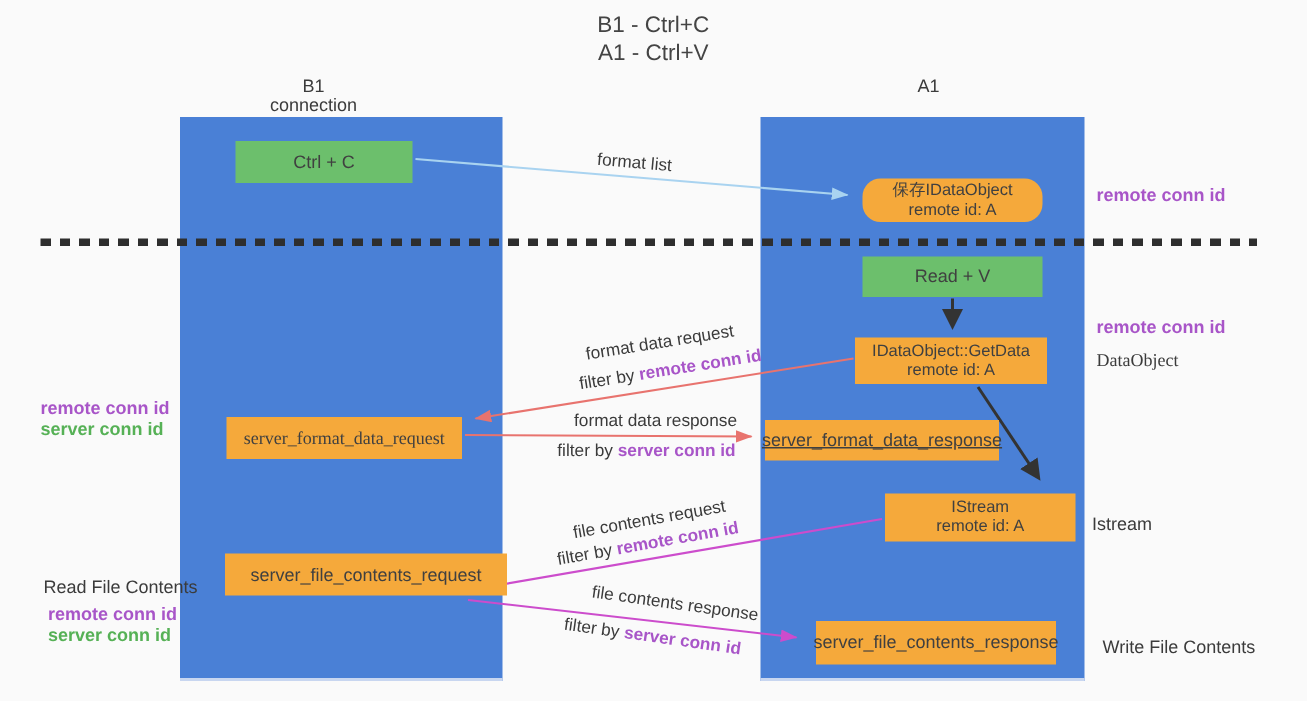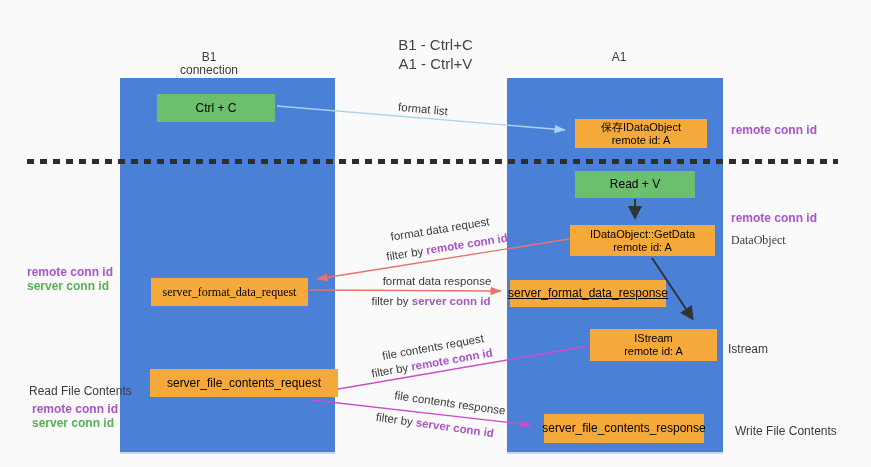--- a/index.html
+++ b/index.html
@@ -2,26 +2,26 @@
 <html><head>
 <meta charset="utf-8">
 <style>
   html,body{margin:0;padding:0;background:#fafafa;}
   .canvas{
     position:relative;width:871px;height:467px;overflow:hidden;
     background:#fafafa;
     font-family:"Liberation Sans",sans-serif;color:#3b3b3b;
   }
   .abs{position:absolute;}
-  .title{top:7px;left:0;width:100%;text-align:center;font-size:15px;line-height:19px;color:#444;margin-top:28px;}
+  .title{top:7px;left:0;width:100%;text-align:center;font-size:15px;line-height:19px;color:#444;}
   .colhead{text-align:center;font-size:12px;line-height:13px;color:#3b3b3b;}
   .column{background:#4a80d6;border-bottom:2px solid #c8d6f0;}
   .box{
     display:flex;flex-direction:column;align-items:center;justify-content:center;
-    color:#000000;font-size:12px;line-height:13px;text-align:right;white-space:nowrap;
+    color:#404040;font-size:12px;line-height:13px;text-align:right;white-space:nowrap;
   }
   .box.small{font-size:11px;}
   .orange{background:#f5a93b;}
   .green{background:#6cbf6c;}
   .dashline{background:repeating-linear-gradient(90deg,#2e2e2e 0 7px,rgba(0,0,0,0) 7px 13px);}
   .alabel{font-size:11.5px;white-space:nowrap;color:#3b3b3b;}
   .rot{transform-origin:center center;}
   .purple{color:#a855c8;font-weight:bold;}
   .greentxt{color:#56b156;font-weight:bold;}
   .side{font-size:12px;white-space:nowrap;}
@@ -71,30 +71,30 @@
     <line x1="310" y1="290" x2="501" y2="291" stroke="#e8736e" stroke-width="1.4" marker-end="url(#ah-red)"></line>
     <line x1="652" y1="258" x2="692" y2="318" stroke="#333" stroke-width="2" marker-end="url(#ah-blk)"></line>
     <line x1="588" y1="346" x2="321" y2="392" stroke="#cc4ccc" stroke-width="1.4" marker-end="url(#ah-mag)"></line>
     <line x1="312" y1="400" x2="531" y2="425" stroke="#cc4ccc" stroke-width="1.4" marker-end="url(#ah-mag)"></line>
   </svg>
 
   <div class="abs box green" style="left:157px;top:94px;width:118px;height:28px;">
     <div>Ctrl + C</div>
   </div>
 
-  <div class="abs box orange small" style="left:575px;top:119px;width:132px;height:29px;">
+  <div class="abs box orange small" style="left:575px;top:119px;width:120px;height:29px;border-radius:12px;">
     <div>保存IDataObject</div>
     <div>remote id: A</div>
   </div>
 
   <div class="abs box green" style="left:575px;top:171px;width:120px;height:27px;">
     <div>Read + V</div>
   </div>
 
-  <div class="abs box orange small" style="left:570px;top:225px;width:145px;height:31px;">
+  <div class="abs box orange small" style="left:570px;top:225px;width:128px;height:31px;">
     <div>IDataObject::GetData</div>
     <div>remote id: A</div>
   </div>
 
   <div class="abs box orange" style="left:151px;top:278px;width:157px;height:28px;font-family:Liberation Serif, serif;">
     <div>server_format_data_request</div>
   </div>
 
   <div class="abs box orange" style="left:510px;top:280px;width:156px;height:27px;text-decoration:underline;">
     <div>server_format_data_response</div>

